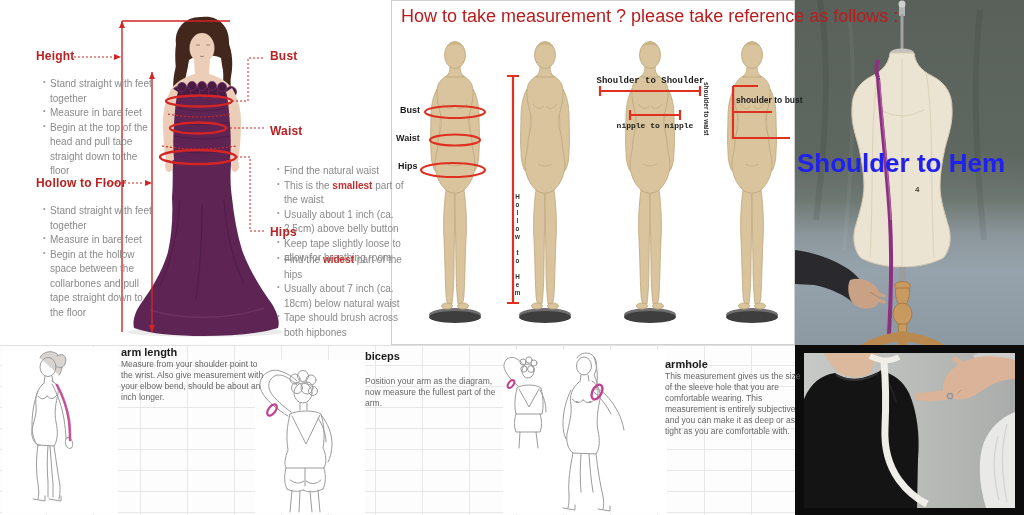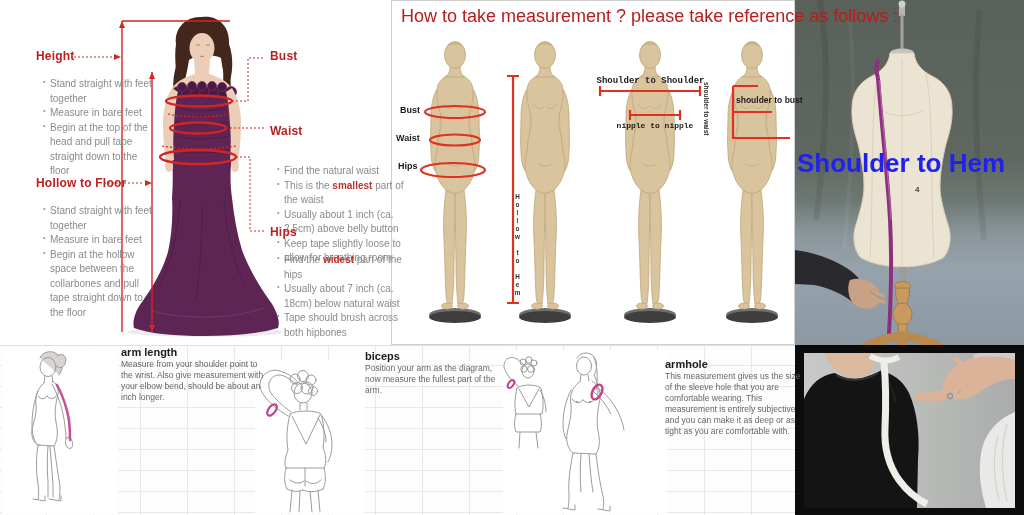--- a/index.html
+++ b/index.html
@@ -327,17 +327,17 @@
 <div class="t mlabel small ctr" style="left:612px;top:121px;width:86px">nipple to nipple</div>
 <div class="t mlabel small" style="left:736px;top:95px;font-size:8.5px">shoulder to bust</div>
 <div class="t vtext-rot" style="left:703px;top:82px;height:64px">shoulder to waist</div>
 
 <div class="t blue-caption" style="left:797px;top:148px">Shoulder to Hem</div>
 <div class="t form-size" style="left:915px;top:185px">4</div>
 
 <div class="t btitle" style="left:121px;top:346px">arm length</div>
 <div class="t btext" style="left:121px;top:359px;width:150px">Measure from your shoulder point to the wrist. Also give measurement with your elbow bend, should be about an inch longer.</div>
 <div class="t btitle" style="left:365px;top:350px">biceps</div>
-<div class="t btext" style="left:365px;top:363px;width:142px">Position your arm as the diagram, now measure the fullest part of the arm.</div>
+<div class="t btext" style="left:365px;top:376px;width:142px">Position your arm as the diagram, now measure the fullest part of the arm.</div>
 <div class="t btitle" style="left:665px;top:358px">armhole</div>
 <div class="t btext" style="left:665px;top:371px;width:136px">This measurement gives us the size of the sleeve hole that you are comfortable wearing. This measurement is entirely subjective and you can make it as deep or as tight as you are comfortable with.</div>
 
 </div>
 
 </body></html>

